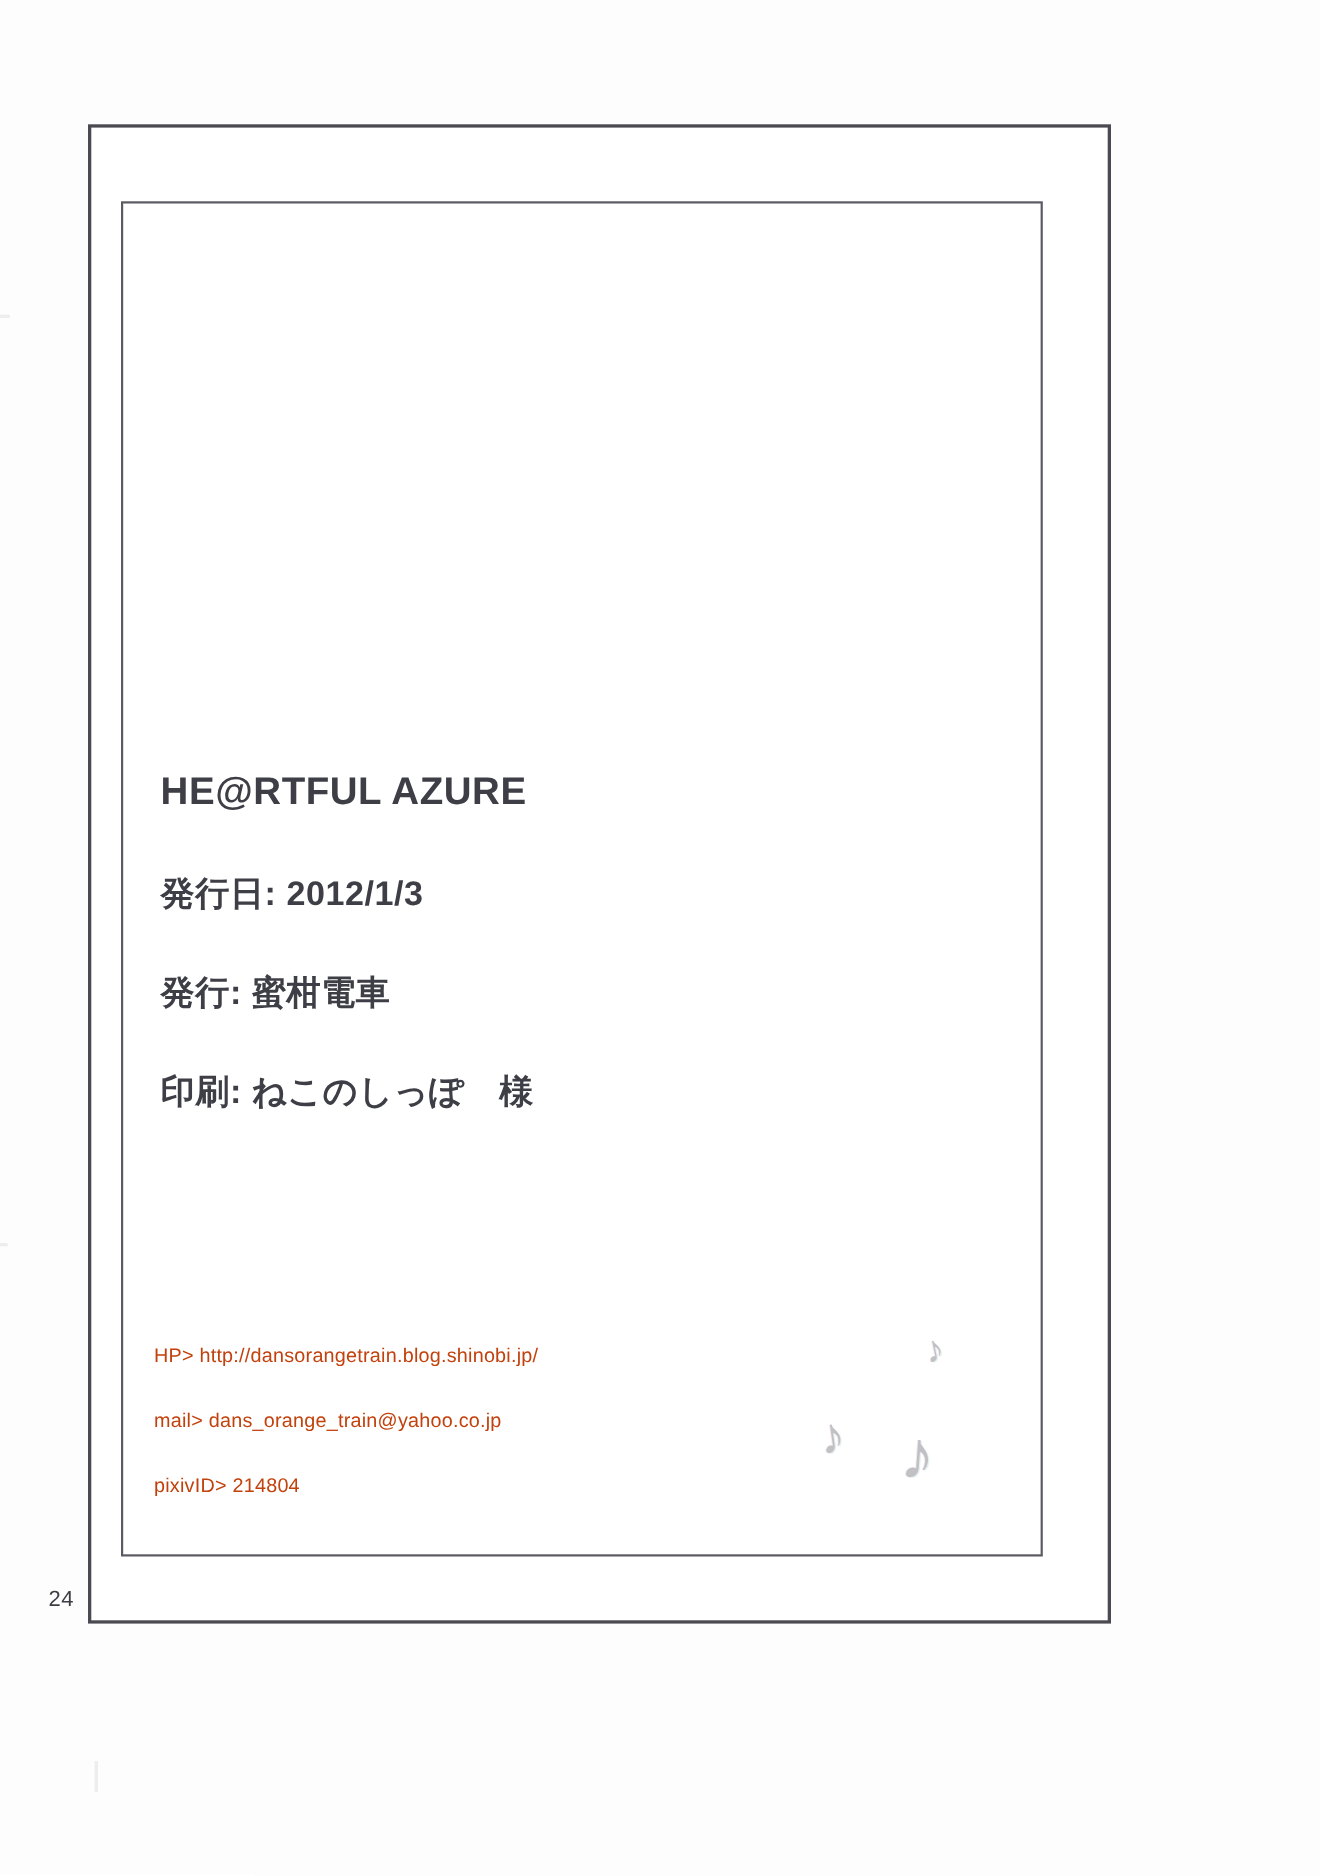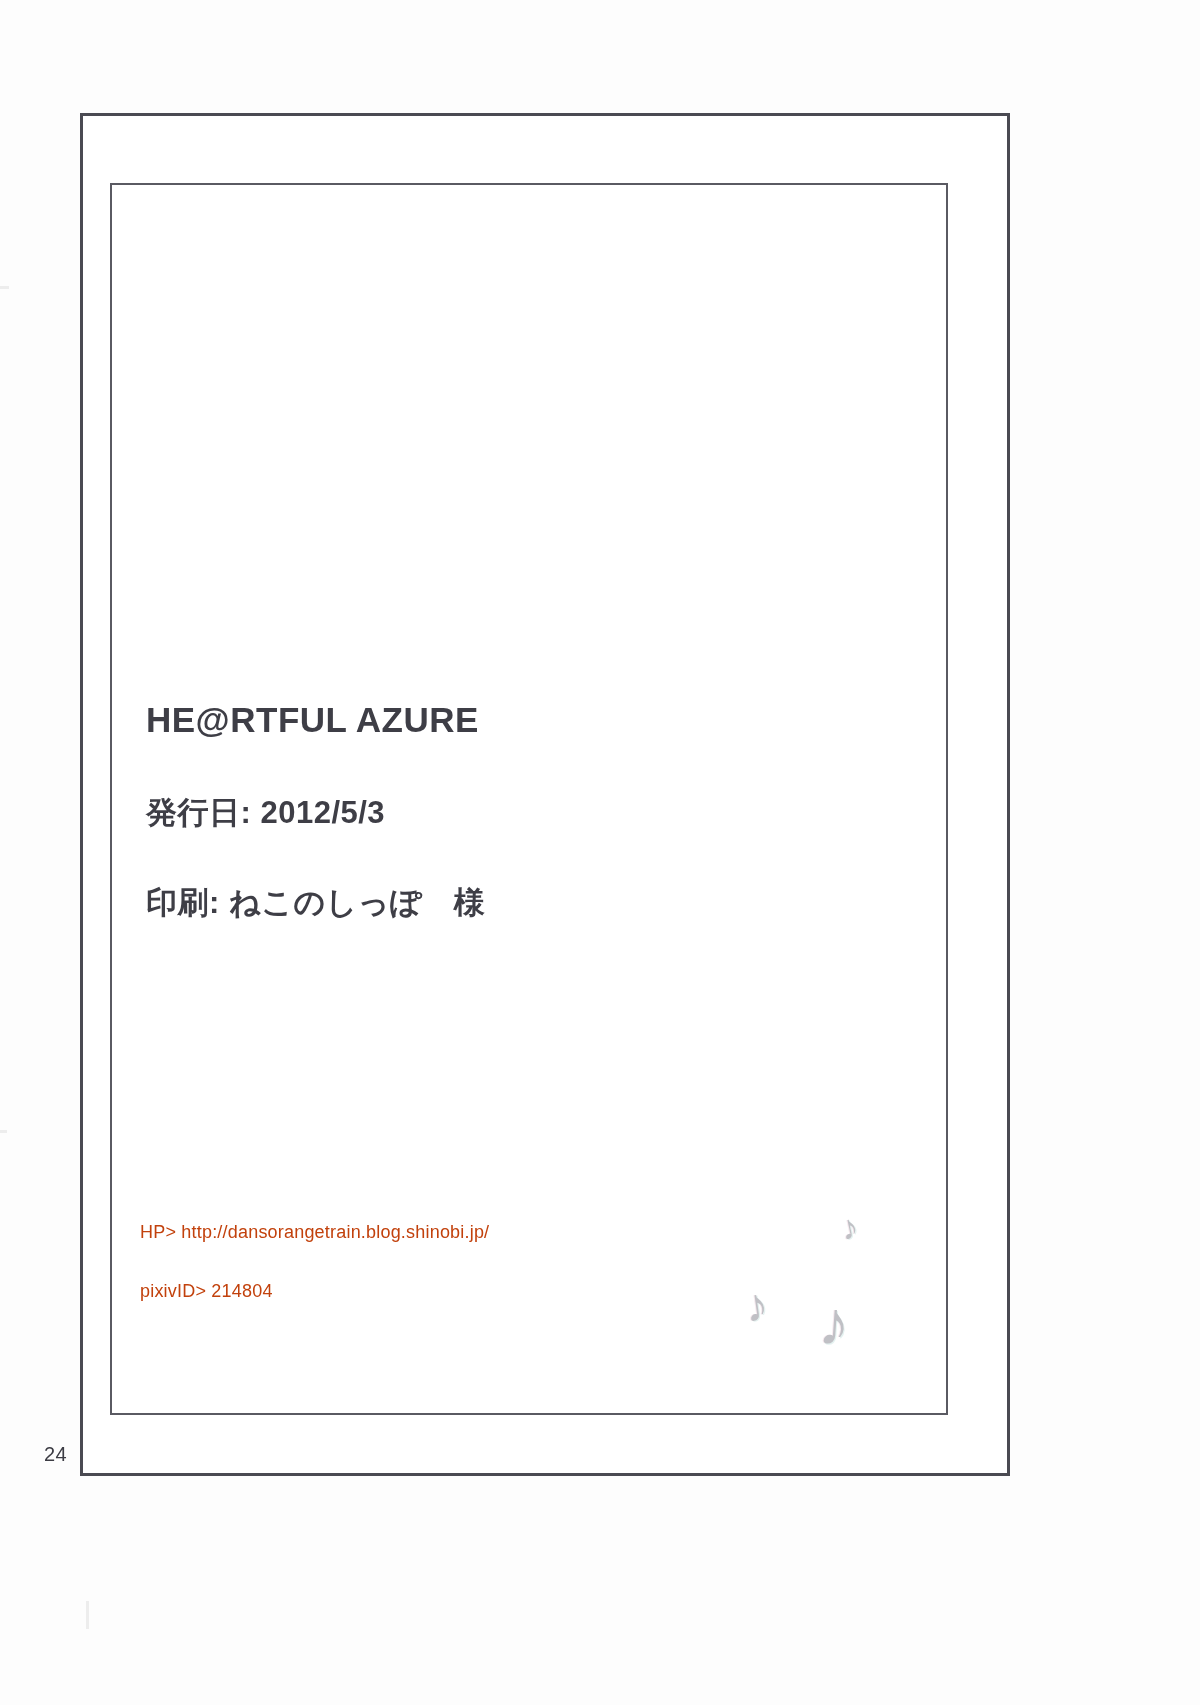--- a/index.html
+++ b/index.html
@@ -167,26 +167,28 @@
 
   <div class="edge-mark left-top"></div>
   <div class="edge-mark left-bottom"></div>
   <div class="edge-mark bottom-left"></div>
 
   <div class="outer-frame"></div>
   <div class="inner-frame"></div>
 
   <div class="colophon">
     <h1 class="colophon-title">HE@RTFUL AZURE</h1>
-    <p class="colophon-line">発行日: 2012/5/3</p>
+    <p class="colophon-line">発行日: 2012/1/3</p>
+    <p class="colophon-line">発行: 蜜柑電車</p>
     <p class="colophon-line">印刷: ねこのしっぽ　様</p>
   </div>
 
   <div class="contact">
     <p class="contact-line">HP&gt;  http://dansorangetrain.blog.shinobi.jp/</p>
+    <p class="contact-line">mail&gt;  dans_orange_train@yahoo.co.jp</p>
     <p class="contact-line">pixivID&gt;  214804</p>
   </div>
 
   <div class="notes">
     <span class="note note-a">♪</span>
     <span class="note note-b">♪</span>
     <span class="note note-c">♪</span>
   </div>
 
   <div class="page-number">24</div>

